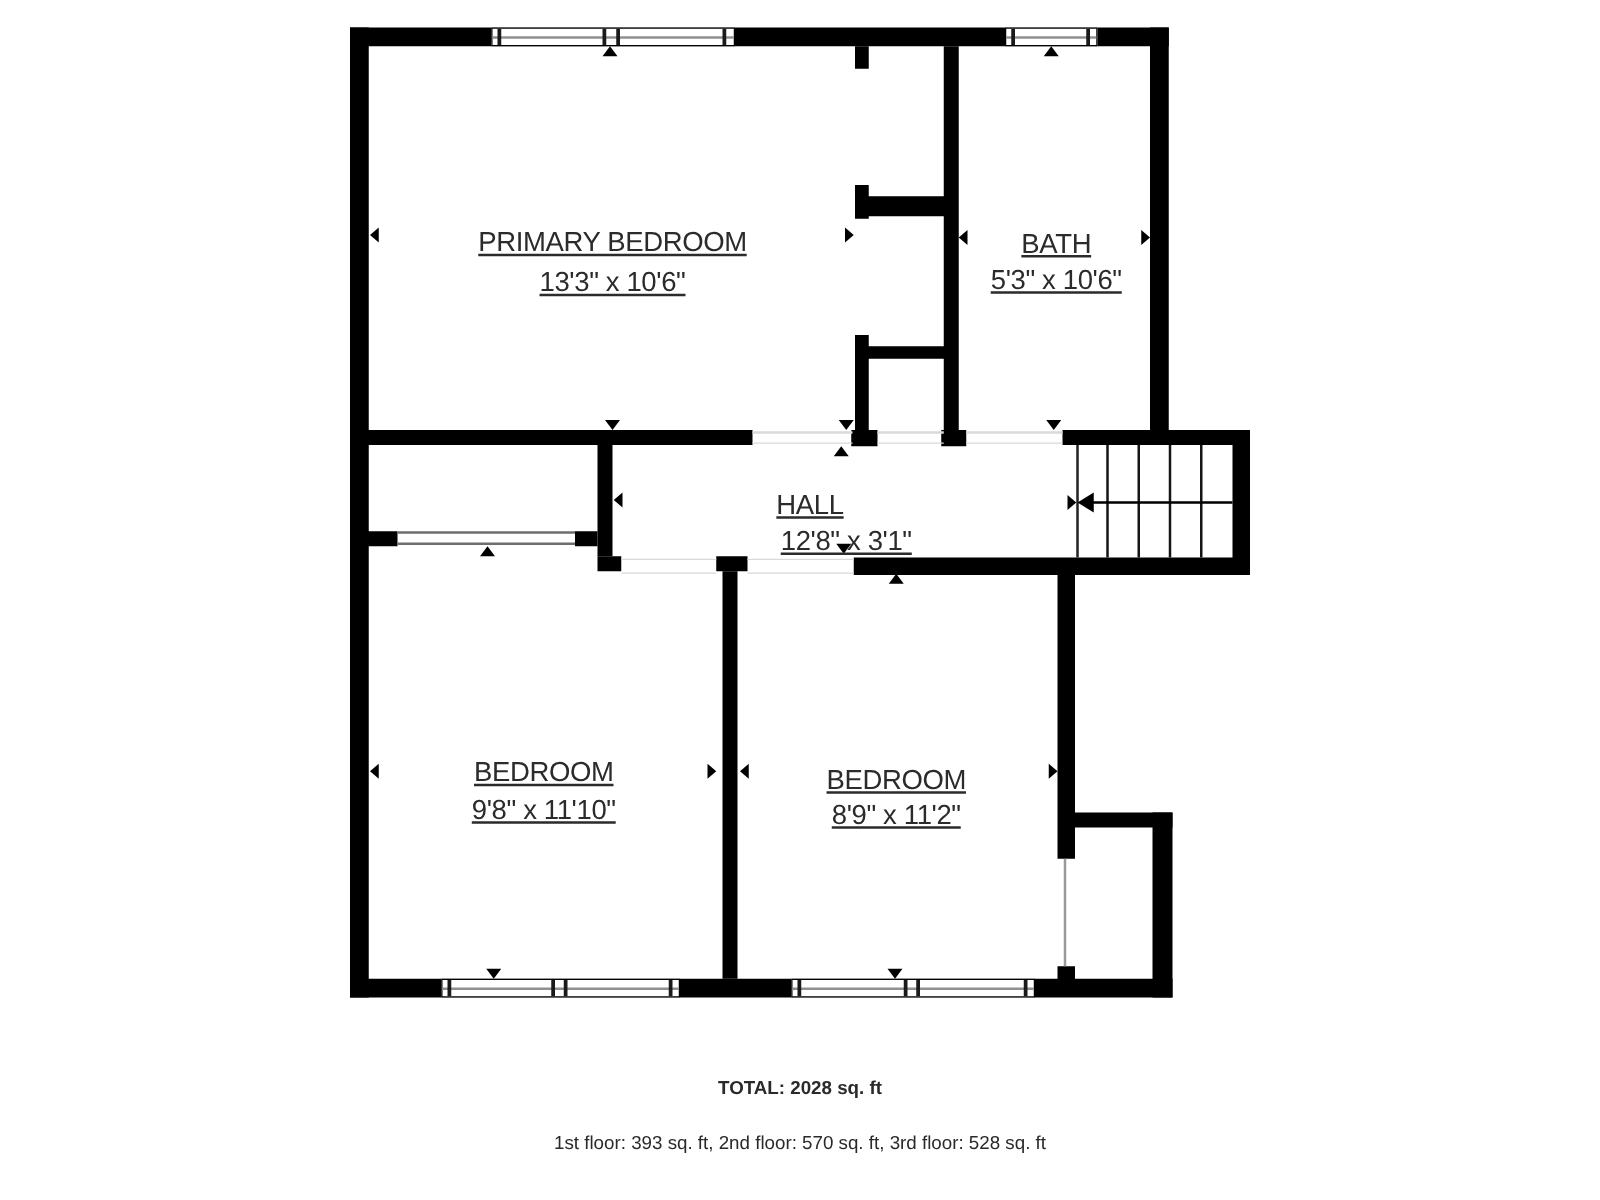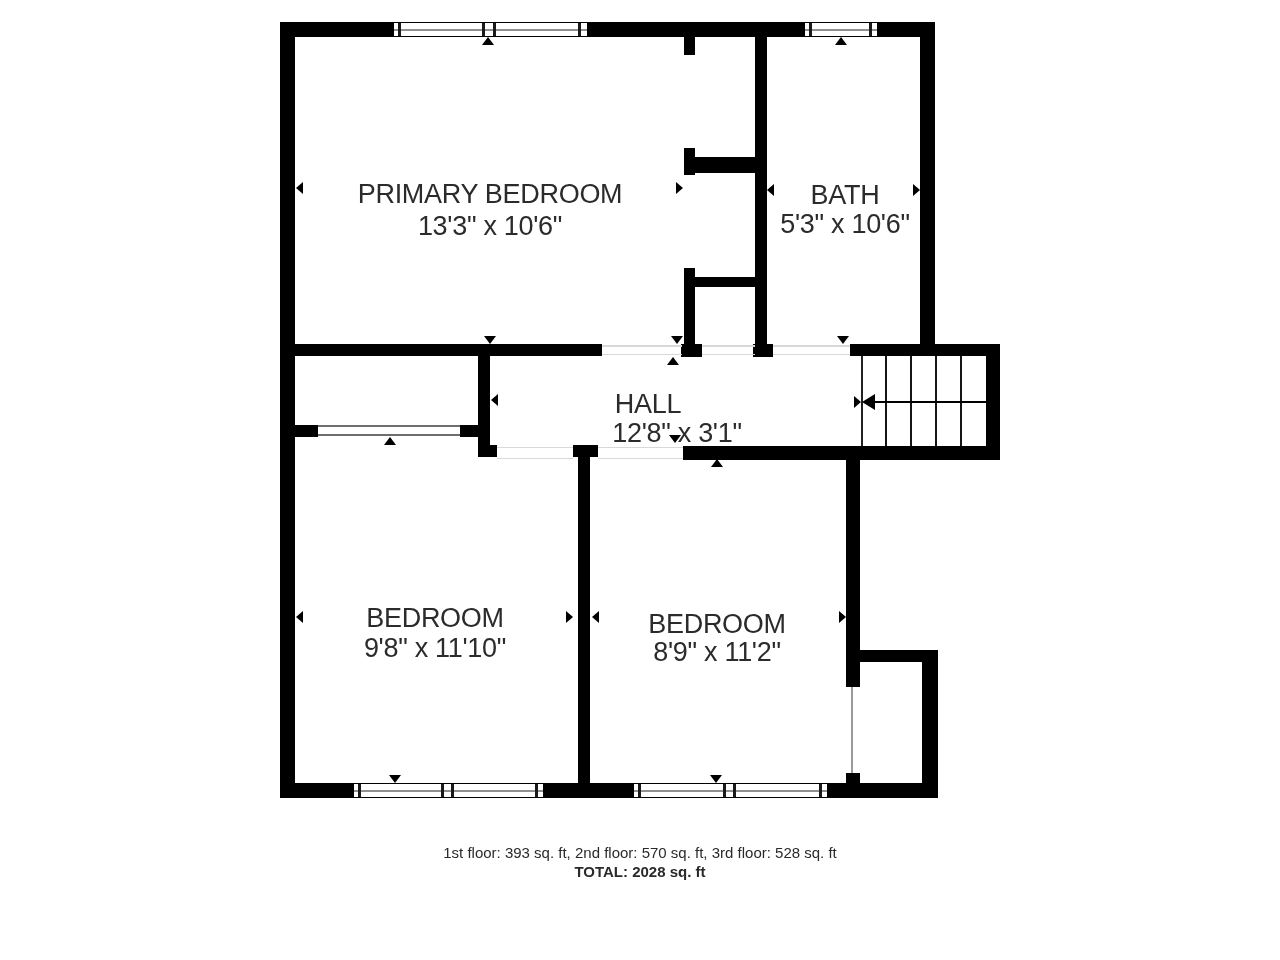--- a/index.html
+++ b/index.html
@@ -12,22 +12,22 @@
   .win{position:absolute;background:#fff;border:1.5px solid #000;box-sizing:border-box;}
   .win .mid{position:absolute;left:0;right:0;top:50%;height:2px;margin-top:-1px;background:#909090;}
   .win .post{position:absolute;top:0;bottom:0;width:3px;background:#1a1a1a;}
   .tri{position:absolute;width:0;height:0;}
   .tri.up{border-left:6px solid transparent;border-right:6px solid transparent;border-bottom:8px solid #000;}
   .tri.down{border-left:6px solid transparent;border-right:6px solid transparent;border-top:8px solid #000;}
   .tri.left{border-top:6px solid transparent;border-bottom:6px solid transparent;border-right:7px solid #000;}
   .tri.right{border-top:6px solid transparent;border-bottom:6px solid transparent;border-left:7px solid #000;}
   .tri.bigleft{border-top:8px solid transparent;border-bottom:8px solid transparent;border-right:13px solid #000;}
   .tread{position:absolute;width:2px;background:#151515;}
-  .lbl{position:absolute;transform:translate(-50%,-50%);font-size:27px;letter-spacing:-0.3px;
-       color:#2b2b2b;white-space:nowrap;}
+  .lbl{position:absolute;transform:translate(-50%,-50%);font-size:22px;letter-spacing:-0.3px;
+       color:#2b2b2b;white-space:nowrap;text-decoration:underline;}
   .ftr{position:absolute;left:0;width:100%;text-align:center;color:#2a2a2a;font-size:15px;
        transform:translateY(-50%);white-space:nowrap;}
   .ftr.bold{font-weight:bold;}
   .ftr.tiny{font-size:8px;color:#adadad;letter-spacing:0.3px;}
 </style>
 </head>
 <body>
 
 <div id="stage">
 
@@ -139,15 +139,15 @@
   <div class="lbl" style="left:845px;top:195px;">BATH</div>
   <div class="lbl" style="left:845px;top:224px;">5'3" x 10'6"</div>
   <div class="lbl" style="left:648px;top:404px;text-align:right;">HALL</div>
   <div class="lbl" style="left:677px;top:433px;">12'8" x 3'1"</div>
   <div class="lbl" style="left:435px;top:618px;">BEDROOM</div>
   <div class="lbl" style="left:435px;top:648px;">9'8" x 11'10"</div>
   <div class="lbl" style="left:717px;top:624px;">BEDROOM</div>
   <div class="lbl" style="left:717px;top:652px;">8'9" x 11'2"</div>
 
   <div class="ftr bold" style="top:871px;">TOTAL: 2028 sq. ft</div>
-  <div class="ftr" style="top:852px;">1st floor: 393 sq. ft, 2nd floor: 570 sq. ft, 3rd floor: 528 sq. ft</div>
+  <div class="ftr" style="top:915px;">1st floor: 393 sq. ft, 2nd floor: 570 sq. ft, 3rd floor: 528 sq. ft</div>
 
 </div>
 
 </body></html>

